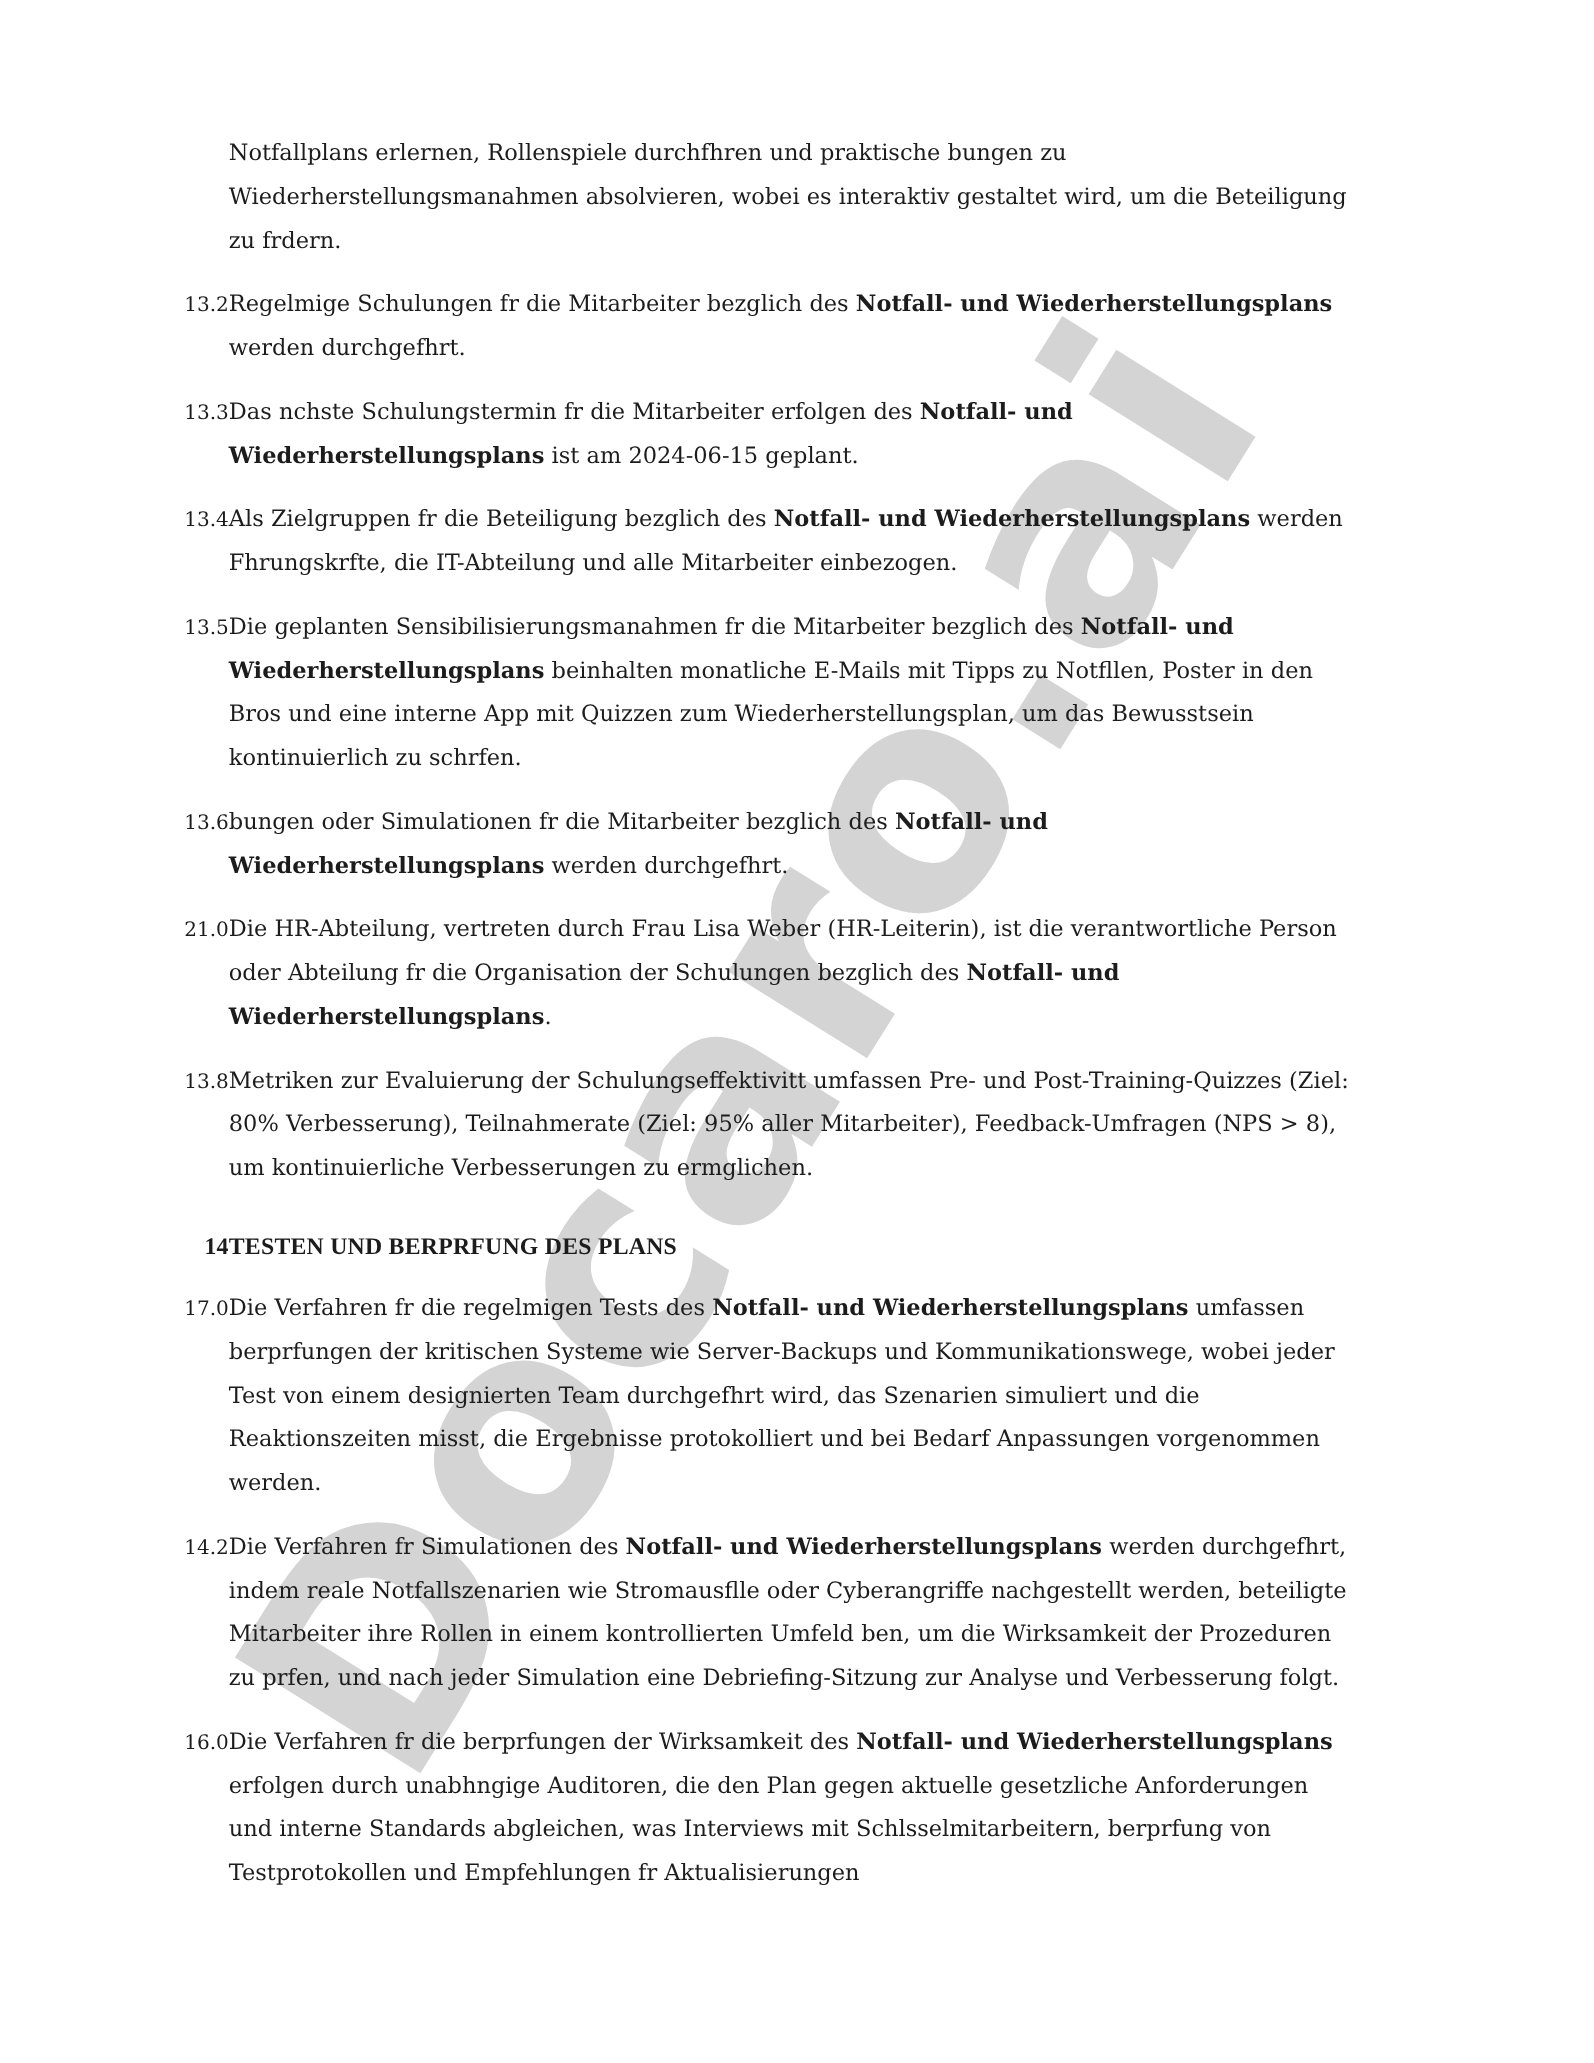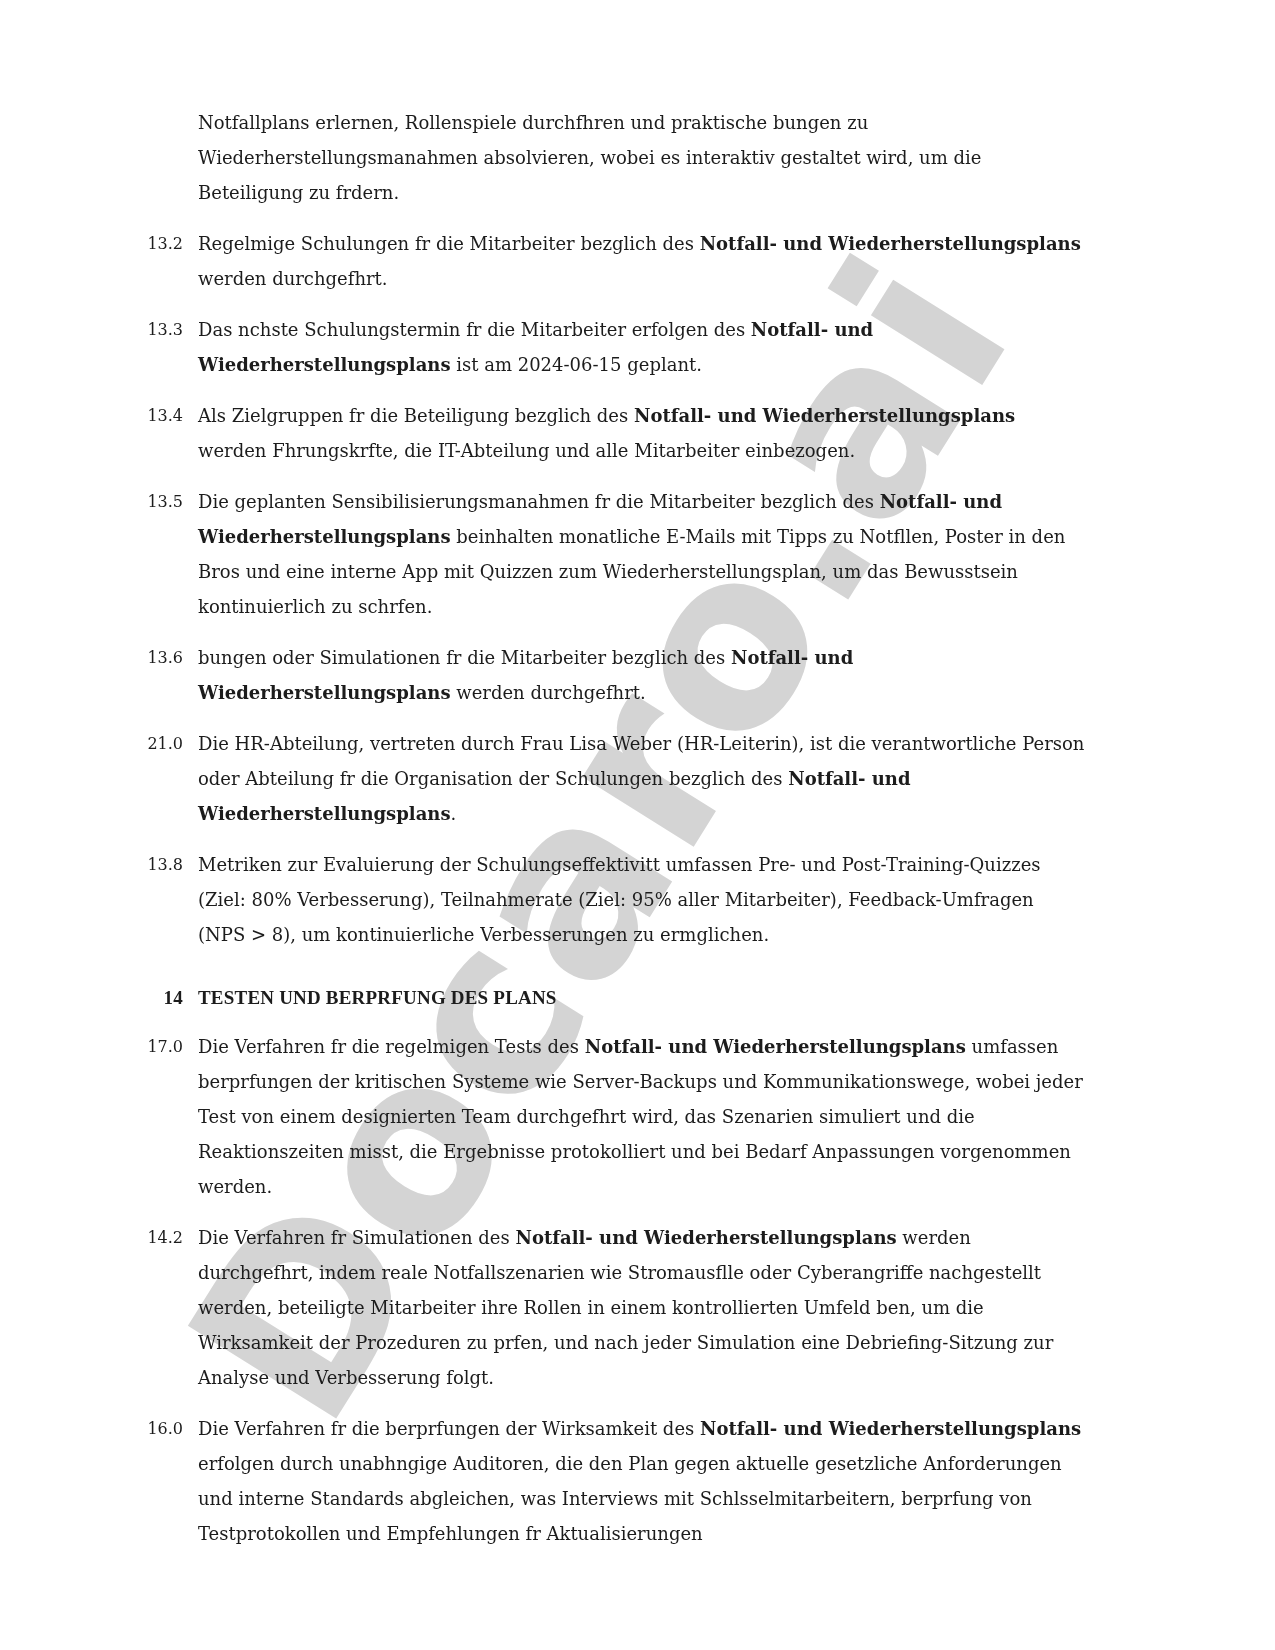--- a/index.html
+++ b/index.html
@@ -36,21 +36,20 @@
   .content {
     position: absolute;
     left: 137px;
     top: 105px;
     width: 948px;
     z-index: 1;
   }
   .row {
     display: grid;
     grid-template-columns: 46px 1fr;
-    column-gap: 15px;
     margin: 0 0 16px 0;
   }
   .row .num {
     text-align: right;
     font-size: 16px;
     line-height: 35px;
   }
   .row .body {
     margin: 0;
     font-size: 18px;

